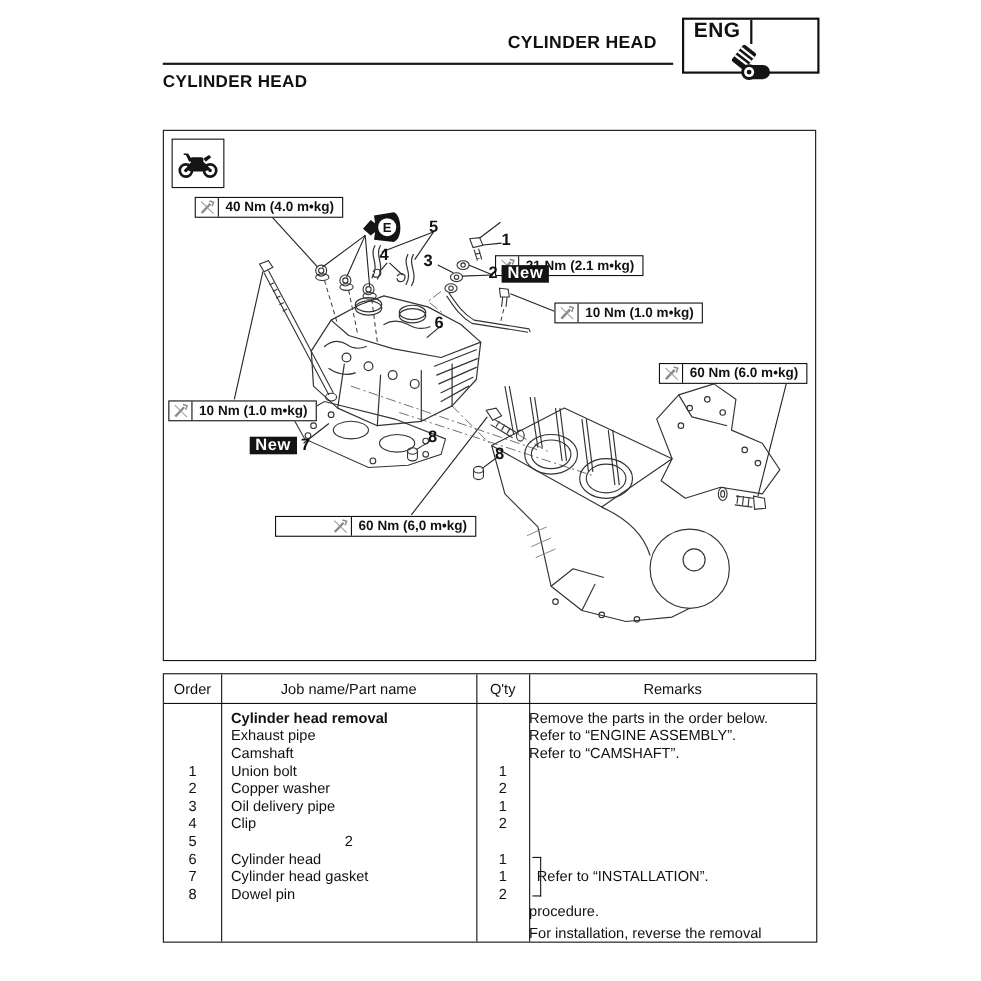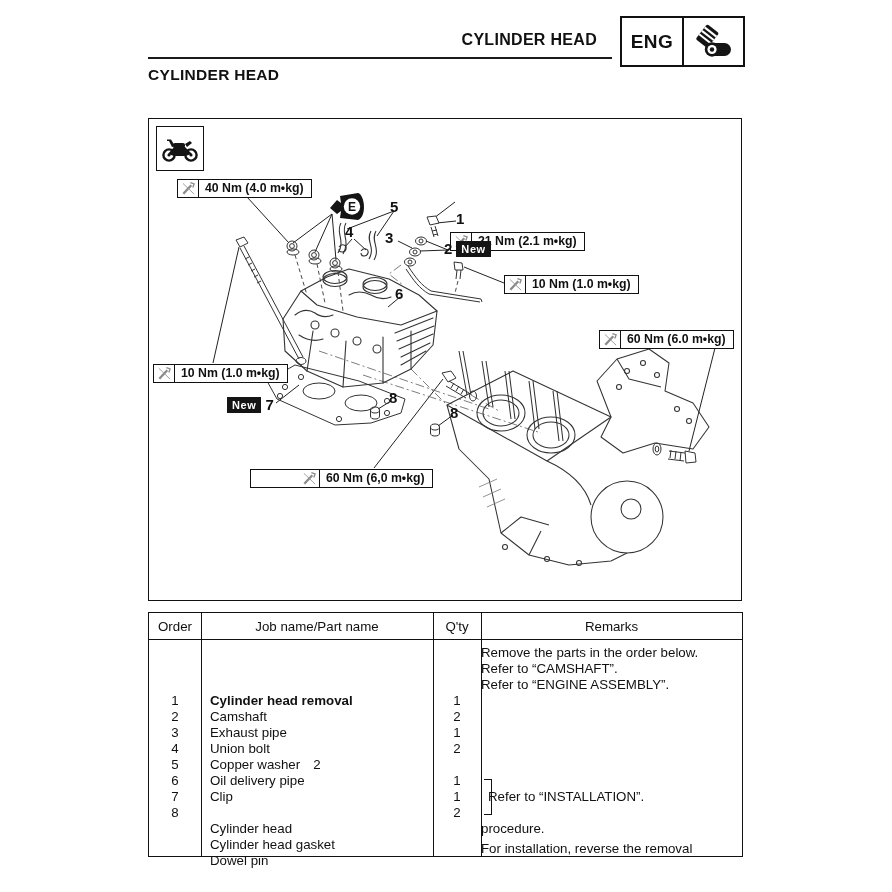--- a/index.html
+++ b/index.html
@@ -9,21 +9,21 @@
     margin:0 auto;
   }
   
   .hdr-section-title{
     position:absolute;left:340px;top:31px;width:257px;text-align:right;
     font-size:16px;font-weight:bold;letter-spacing:.3px;
   }
   .hdr-rule{position:absolute;left:148px;top:57px;width:464px;height:2px;background:#1a1a1a;}
   .eng-box{
     position:absolute;left:620px;top:16px;width:121px;height:47px;
-    border:2.5px solid #111;display:flex;background:#fff;
+    border:2.5px solid #111;display:flex;background:#fff;flex-direction:column;
   }
   .eng-box .eng-cell{
     width:60px;display:flex;align-items:center;justify-content:center;
     font-size:19px;font-weight:bold;border-right:2.5px solid #111;letter-spacing:.5px;
   }
   .eng-box .icon-cell{flex:1;display:flex;align-items:center;justify-content:center;}
   .page-title{position:absolute;left:148px;top:66px;font-size:15.5px;font-weight:bold;letter-spacing:.3px;}
 
   
   .diagram{
@@ -44,42 +44,42 @@
     border-right:1.8px solid #111;
   }
   .torque-label .ttext{
     padding:0 7px 0 6px;font-size:12.3px;font-weight:bold;line-height:17px;white-space:nowrap;text-align:right;
   }
   .callout{
     position:absolute;font-size:15px;font-weight:bold;z-index:3;line-height:16px;
   }
   .callout-group{position:absolute;display:flex;align-items:center;gap:4px;z-index:3;}
   .new-badge{
-    background:#141414;color:#fff;font-size:11px;font-weight:bold;
+    background:#141414;color:#fff;font-size:15px;font-weight:bold;
     padding:1px 5px;line-height:14px;letter-spacing:.6px;
   }
   .oil-symbol{position:absolute;width:42px;height:32px;z-index:3;}
 
   
   .parts-table{
     position:absolute;left:148px;top:612px;width:593px;height:243px;
     border:1.6px solid #111;background:#fff;font-size:13.3px;
   }
   .parts-table .vline{position:absolute;top:0;bottom:0;width:1.4px;background:#111;}
   .v1{left:52px;} .v2{left:284px;} .v3{left:332px;}
   .t-head{
     position:absolute;left:0;top:0;right:0;height:26px;border-bottom:1.4px solid #111;
     display:grid;grid-template-columns:52px 232px 48px 1fr;align-items:center;
   }
   .t-head .th{text-align:center;font-size:13.3px;}
   .t-body{position:absolute;left:0;top:28px;right:0;bottom:0;padding-top:4px;}
   .tr{display:grid;grid-template-columns:52px 232px 48px 1fr;height:16px;line-height:16px;}
   .td{white-space:nowrap;overflow:visible;}
   .c-order,.c-qty{text-align:center;}
-  .c-job{padding-left:9px;margin-top:48px;}
+  .c-job{padding-left:9px;}
   .c-rem{}
   .c-rem.indent{padding-left:7px;}
   .bold{font-weight:bold;}
   .tr.note1{margin-top:4px;}
   .ref-bracket{
     position:absolute;left:335px;top:166px;width:7px;height:34px;
     border:1.5px solid #111;border-left:none;background:transparent;
   }
 </style>
 </head>
@@ -374,29 +374,29 @@
 
     <div class="t-body">
       <div class="tr">
         <div class="td c-order"></div>
         <div class="td c-job bold">Cylinder head removal</div>
         <div class="td c-qty"></div>
         <div class="td c-rem">Remove the parts in the order below.</div>
       </div>
       <div class="tr">
         <div class="td c-order"></div>
+        <div class="td c-job">Exhaust pipe</div>
+        <div class="td c-qty"></div>
+        <div class="td c-rem">Refer to “ENGINE ASSEMBLY”.</div>
+      </div>
+      <div class="tr">
+        <div class="td c-order"></div>
         <div class="td c-job">Camshaft</div>
         <div class="td c-qty"></div>
         <div class="td c-rem">Refer to “CAMSHAFT”.</div>
-      </div>
-      <div class="tr">
-        <div class="td c-order"></div>
-        <div class="td c-job">Exhaust pipe</div>
-        <div class="td c-qty"></div>
-        <div class="td c-rem">Refer to “ENGINE ASSEMBLY”.</div>
       </div>
       <div class="tr">
         <div class="td c-order">1</div>
         <div class="td c-job">Union bolt</div>
         <div class="td c-qty">1</div>
         <div class="td c-rem"></div>
       </div>
       <div class="tr">
         <div class="td c-order">2</div>
         <div class="td c-job">Copper washer</div>

